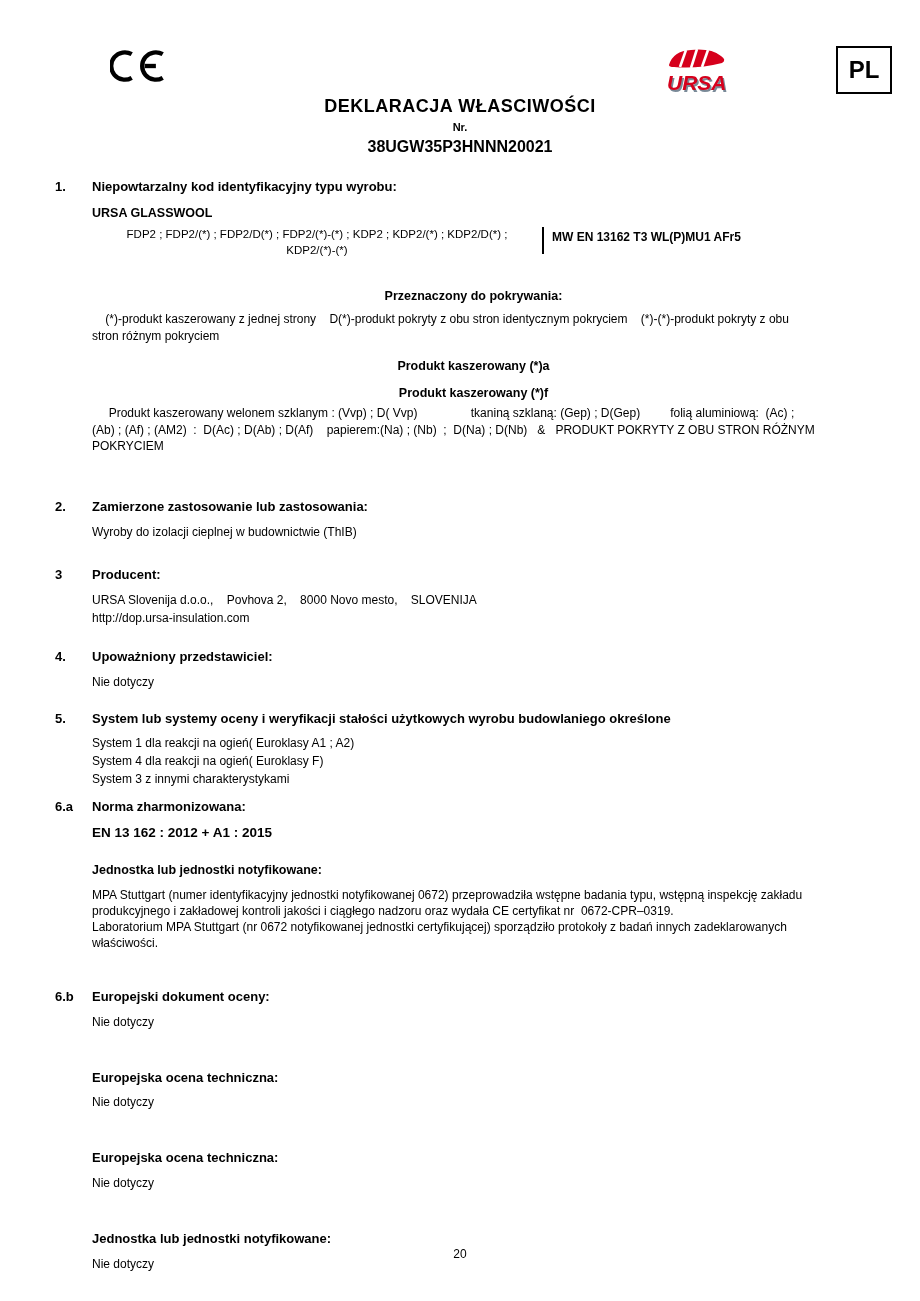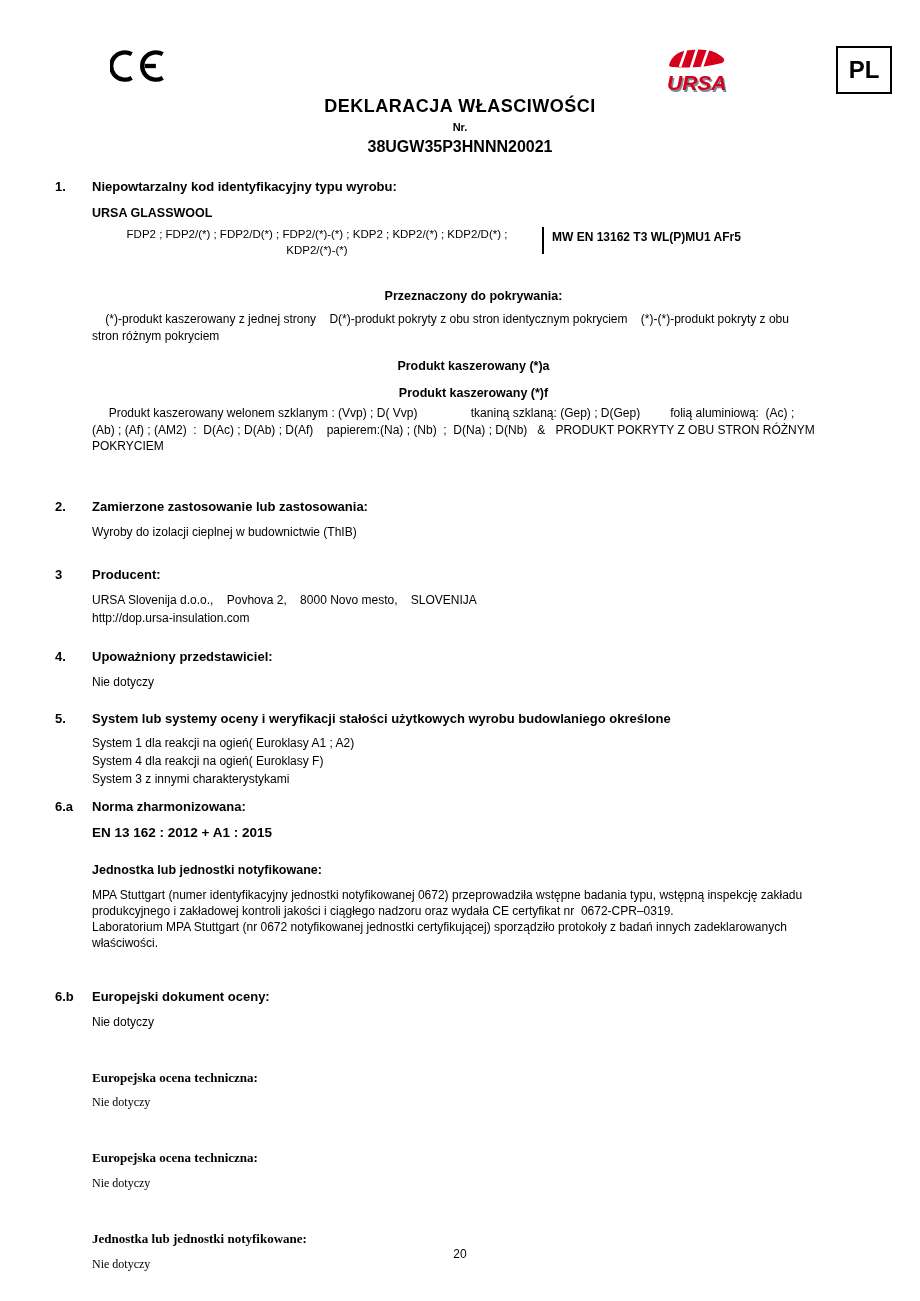--- a/index.html
+++ b/index.html
@@ -53,21 +53,21 @@
   .mt6  { margin-top:6px; }
   .mt4  { margin-top:4px; }
   .mt8  { margin-top:8px; }
   .body-text { margin:8px 0 0 0; }
   .sub-title { font-weight:bold; font-size:12.5px; margin:20px 0 0 0; }
   .standard-line { font-weight:bold; font-size:13.5px; margin:8px 0 0 0; }
   .sys-line { margin:2px 0 0 0; }
   .block { margin-bottom:24px; }
   .block-title { font-weight:bold; font-size:13px; margin:0 0 0 0; }
   .block-text { margin:8px 0 0 0; }
-  .b2 { margin-top:39px;font-family:Liberation Serif, serif; }
+  .b2 { margin-top:39px; }
   .footer-page {
     position:absolute; left:0; top:1246px; width:920px;
     text-align:center; font-size:12px;
   }
 </style>
 </head>
 <body>
 
 <div class="page">
 

